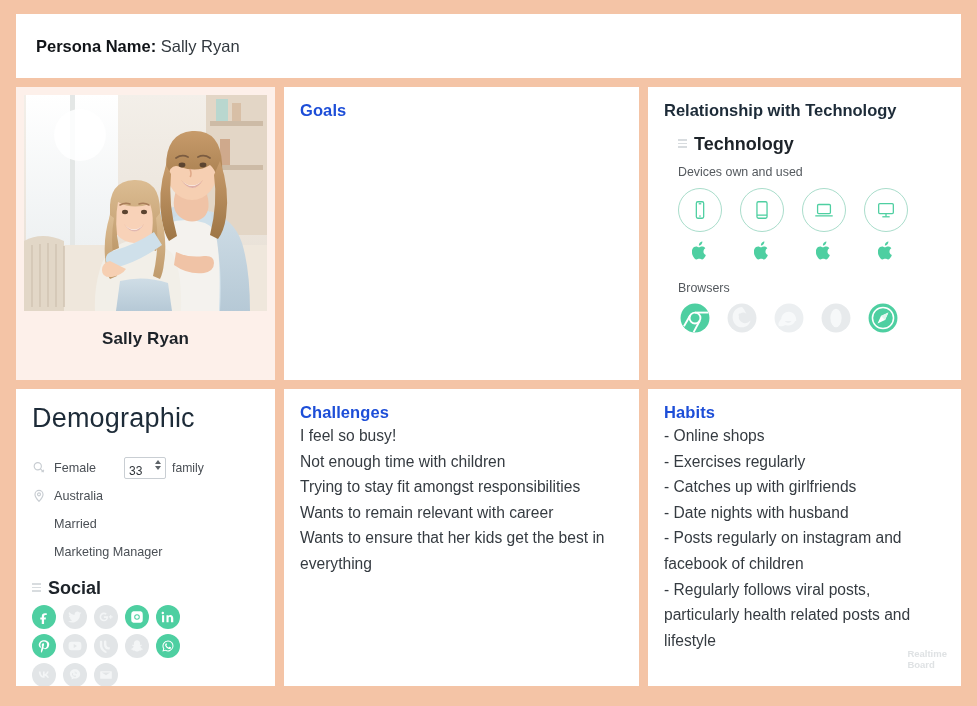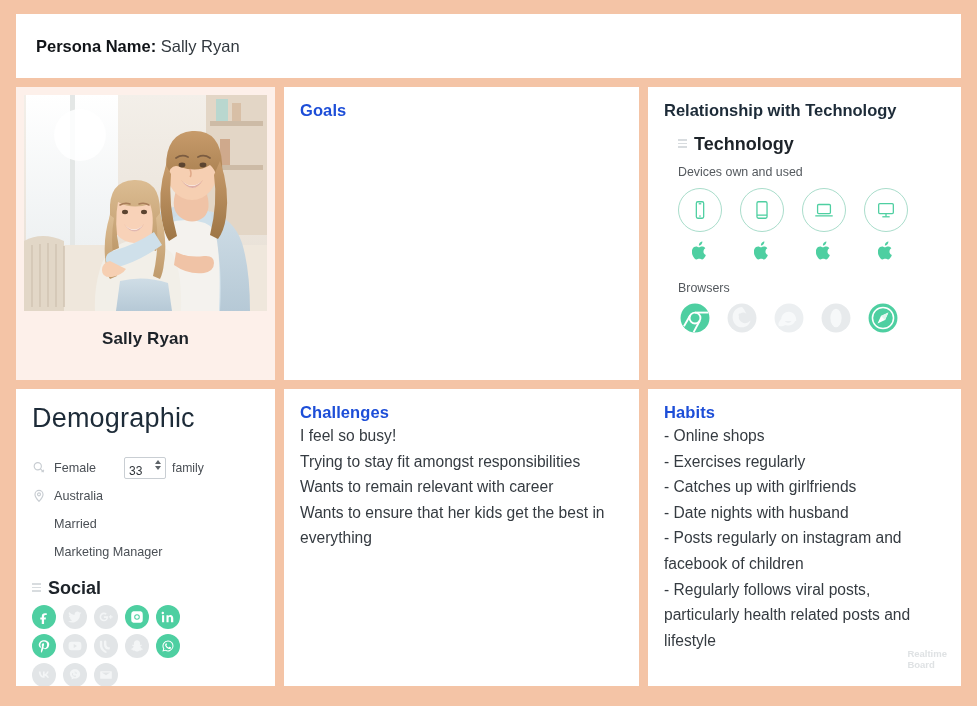--- a/index.html
+++ b/index.html
@@ -612,20 +612,21 @@
               </svg>
           </span>
         </div>
       </div>
     </div>
 
     <div class="card panel col-mid">
       <h2>Challenges</h2>
       <div class="lines">
         <div>I feel so busy!</div>
+        <div>Not enough time with children</div>
         <div>Trying to stay fit amongst responsibilities</div>
         <div>Wants to remain relevant with career</div>
         <div>Wants to ensure that her kids get the best in everything</div>
       </div>
     </div>
 
     <div class="card panel habits-card col-right">
       <h2>Habits</h2>
       <div class="lines">
         <div>- Online shops</div>

